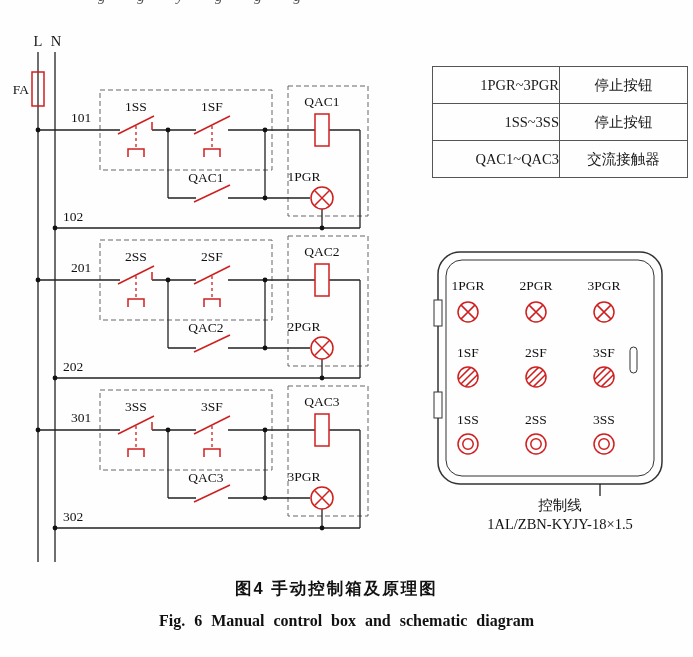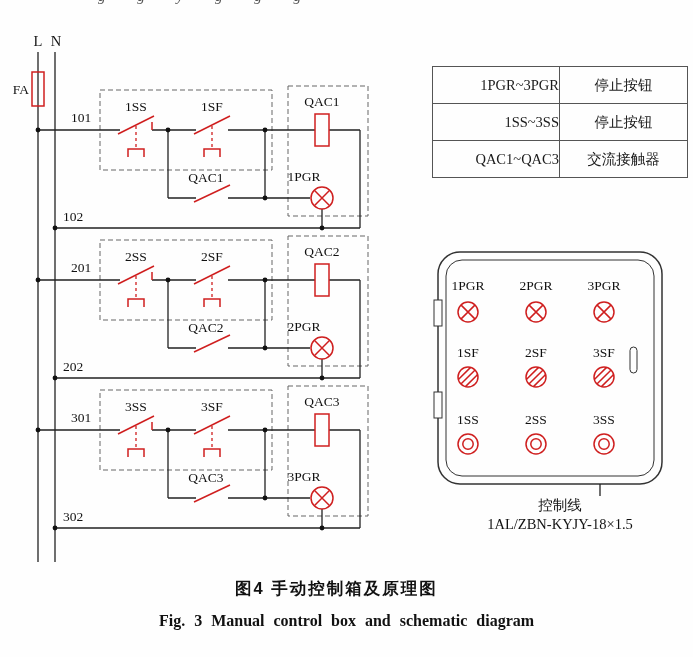--- a/index.html
+++ b/index.html
@@ -172,15 +172,15 @@
       <td>停止按钮</td>
     </tr>
     <tr>
       <td>QAC1~QAC3</td>
       <td>交流接触器</td>
     </tr>
   </tbody>
     </table>
 
   <div class="cap-zh">图4  手动控制箱及原理图</div>
-  <div class="cap-en">Fig. 3  Manual control box and schematic diagram</div>
+  <div class="cap-en">Fig. 6  Manual control box and schematic diagram</div>
 
 </div>
 
 </body></html>

